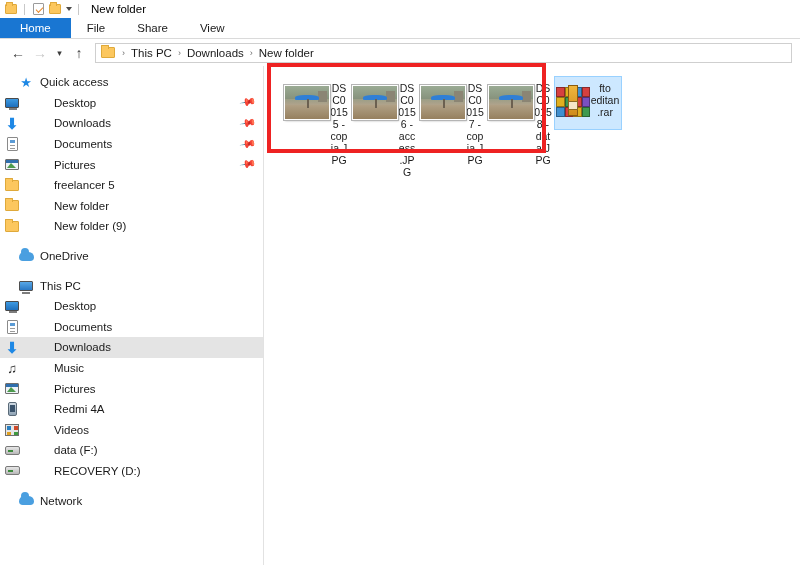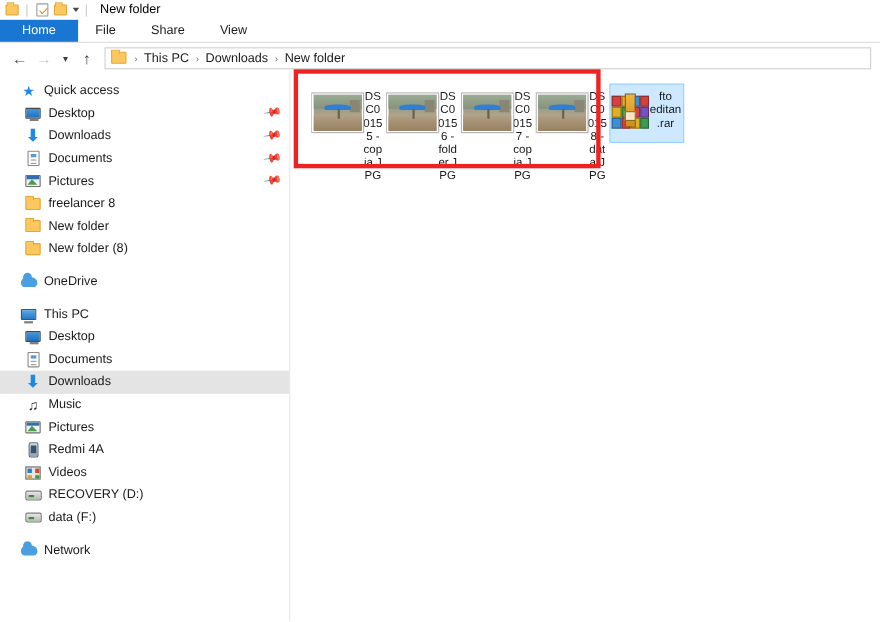--- a/index.html
+++ b/index.html
@@ -140,21 +140,21 @@
     display: flex; align-items: center; justify-content: center;
   }
   .pin {
     margin-left: auto; color: #9a9a9a; font-size: 11px;
     transform: rotate(35deg);
   }
   .nav-gap { height: 9px; }
 
   
   .lvl0 { padding-left: 18px; }
-  .lvl1 { padding-left: 22px; }
+  .lvl1 { padding-left: 4px; gap: 28px; }
 
   
   .ic-star {
     color: #1e88e5; font-size: 13px; line-height: 1;
   }
   .ic-desktop {
     width: 14px; height: 10px;
     background: linear-gradient(#3d9ae2,#1f6fbb);
     border: 1px solid #4a4a4a; border-radius: 1px;
     position: relative;
@@ -412,33 +412,33 @@
       <span class="nav-icon">
           <span class="ic-pictures"></span>
         </span>
       <span class="nav-label">Pictures</span>
       <span class="pin">📌</span>
     </div>
     <div class="nav-item lvl1">
       <span class="nav-icon">
           <span class="ic-folder"></span>
         </span>
-      <span class="nav-label">freelancer 8</span>
+      <span class="nav-label">freelancer 5</span>
     </div>
     <div class="nav-item lvl1">
       <span class="nav-icon">
           <span class="ic-folder"></span>
         </span>
       <span class="nav-label">New folder</span>
     </div>
     <div class="nav-item lvl1">
       <span class="nav-icon">
           <span class="ic-folder"></span>
         </span>
-      <span class="nav-label">New folder (8)</span>
+      <span class="nav-label">New folder (9)</span>
     </div>
 
     <div class="nav-gap"></div>
 
     <div class="nav-item lvl0">
       <span class="nav-icon">
           <span class="ic-cloud"></span>
         </span>
       <span class="nav-label">OneDrive</span>
     </div>
@@ -491,27 +491,27 @@
     <div class="nav-item lvl1">
       <span class="nav-icon">
           <span class="ic-video"></span>
         </span>
       <span class="nav-label">Videos</span>
     </div>
     <div class="nav-item lvl1">
       <span class="nav-icon">
           <span class="ic-drive"></span>
         </span>
+      <span class="nav-label">data (F:)</span>
+    </div>
+    <div class="nav-item lvl1">
+      <span class="nav-icon">
+          <span class="ic-drive"></span>
+        </span>
       <span class="nav-label">RECOVERY (D:)</span>
-    </div>
-    <div class="nav-item lvl1">
-      <span class="nav-icon">
-          <span class="ic-drive"></span>
-        </span>
-      <span class="nav-label">data (F:)</span>
     </div>
 
     <div class="nav-gap"></div>
 
     <div class="nav-item lvl0">
       <span class="nav-icon">
           <span class="ic-cloud"></span>
         </span>
       <span class="nav-label">Network</span>
     </div>
@@ -537,21 +537,21 @@
       <div class="tile">
         <div class="thumb-wrap">
           <div class="photo">
               <div class="sky"></div>
               <div class="bldg"></div>
               <div class="grnd"></div>
               <div class="tarp"></div>
               <div class="post"></div>
             </div>
         </div>
-        <div class="tile-label">DSC00156 - folder.JPG</div>
+        <div class="tile-label">DSC00156 - access.JPG</div>
       </div>
 
       <div class="tile">
         <div class="thumb-wrap">
           <div class="photo">
               <div class="sky"></div>
               <div class="bldg"></div>
               <div class="grnd"></div>
               <div class="tarp"></div>
               <div class="post"></div>

